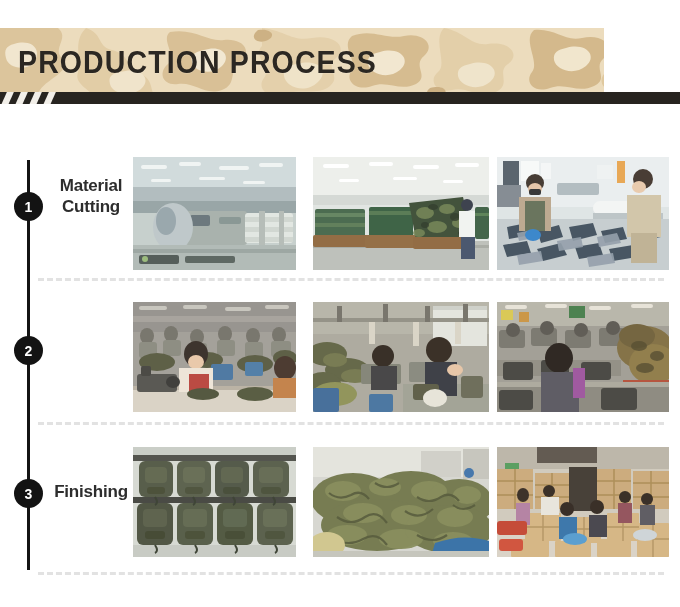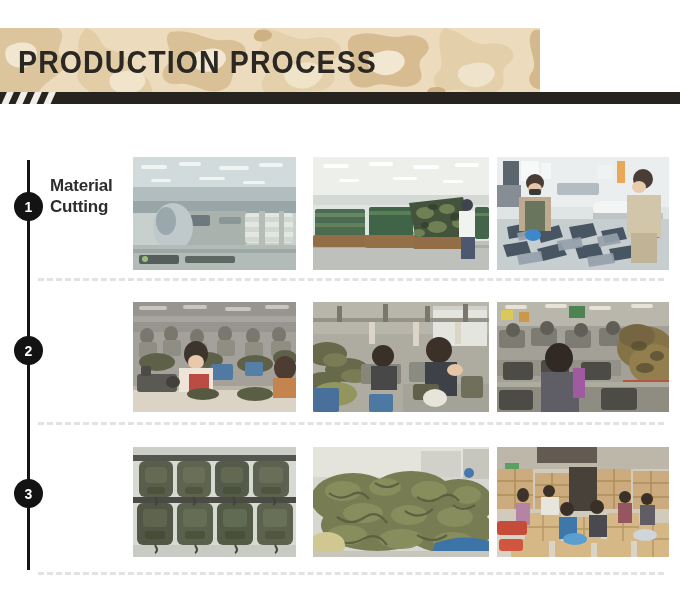--- a/index.html
+++ b/index.html
@@ -6,21 +6,21 @@
   html, body {
     width: 680px; height: 607px;
     background: #ffffff;
     font-family: "Liberation Sans", sans-serif;
     overflow: hidden;
   }
   .page { position: relative; width: 680px; height: 607px; background:#fff; }
 
   
   .header {
-    position: absolute; left: 0; top: 28px; width: 540px; height: 70px;
+    position: absolute; left: 0; top: 28px; width: 604px; height: 70px;
     overflow: hidden;
     background: #fde047;
   }
   .camo { position:absolute; left:0; top:0; width:680px; height:70px; }
   .header-title {
     position: absolute; left: 18px; top: 0; height: 70px;
     display: flex; align-items: center;
     font-family: "Liberation Sans Narrow","Liberation Sans", sans-serif;
     font-size: 31px;
     font-weight: 700;
@@ -60,20 +60,21 @@
     line-height: 1;
   }
   .step-label {
     position: absolute; left: 50px;
     font-size: 17px;
     font-weight: 700;
     color: #2d2d2d;
     line-height: 1.22;
     letter-spacing: -0.2px;
     width: 82px;
+    text-align: center;
   }
 
   
   .photo {
     position: absolute;
     overflow: hidden;
     background: #cfd3cf;
   }
   .ph-inner { position:absolute; left:0; top:0; width:100%; height:100%; }
 
@@ -125,20 +126,21 @@
   </div>
 
   <div class="timeline-line"></div>
 
   <div class="step-badge" style="top:192px">1</div>
   <div class="step-label" style="top:176px">Material Cutting</div>
 
   <div class="step-badge" style="top:336px">2</div>
 
   <div class="step-badge" style="top:479px">3</div>
+  <div class="step-label" style="top:482px">Finishing</div>
 
   <div class="photo" style="left:133px; top:157px; width:163px; height:113px">
     <svg class="ph-inner" viewBox="0 0 163 113" preserveAspectRatio="none">
       <rect width="163" height="113" fill="#b9c4c6"></rect>
       <rect width="163" height="34" fill="#cfd9da"></rect>
       <rect y="30" width="163" height="18" fill="#aab6b8"></rect>
       <g fill="#f3f7f6">
         <rect x="8" y="8" width="26" height="4" rx="2"></rect>
         <rect x="46" y="5" width="22" height="4" rx="2"></rect>
         <rect x="86" y="9" width="30" height="4" rx="2"></rect>

